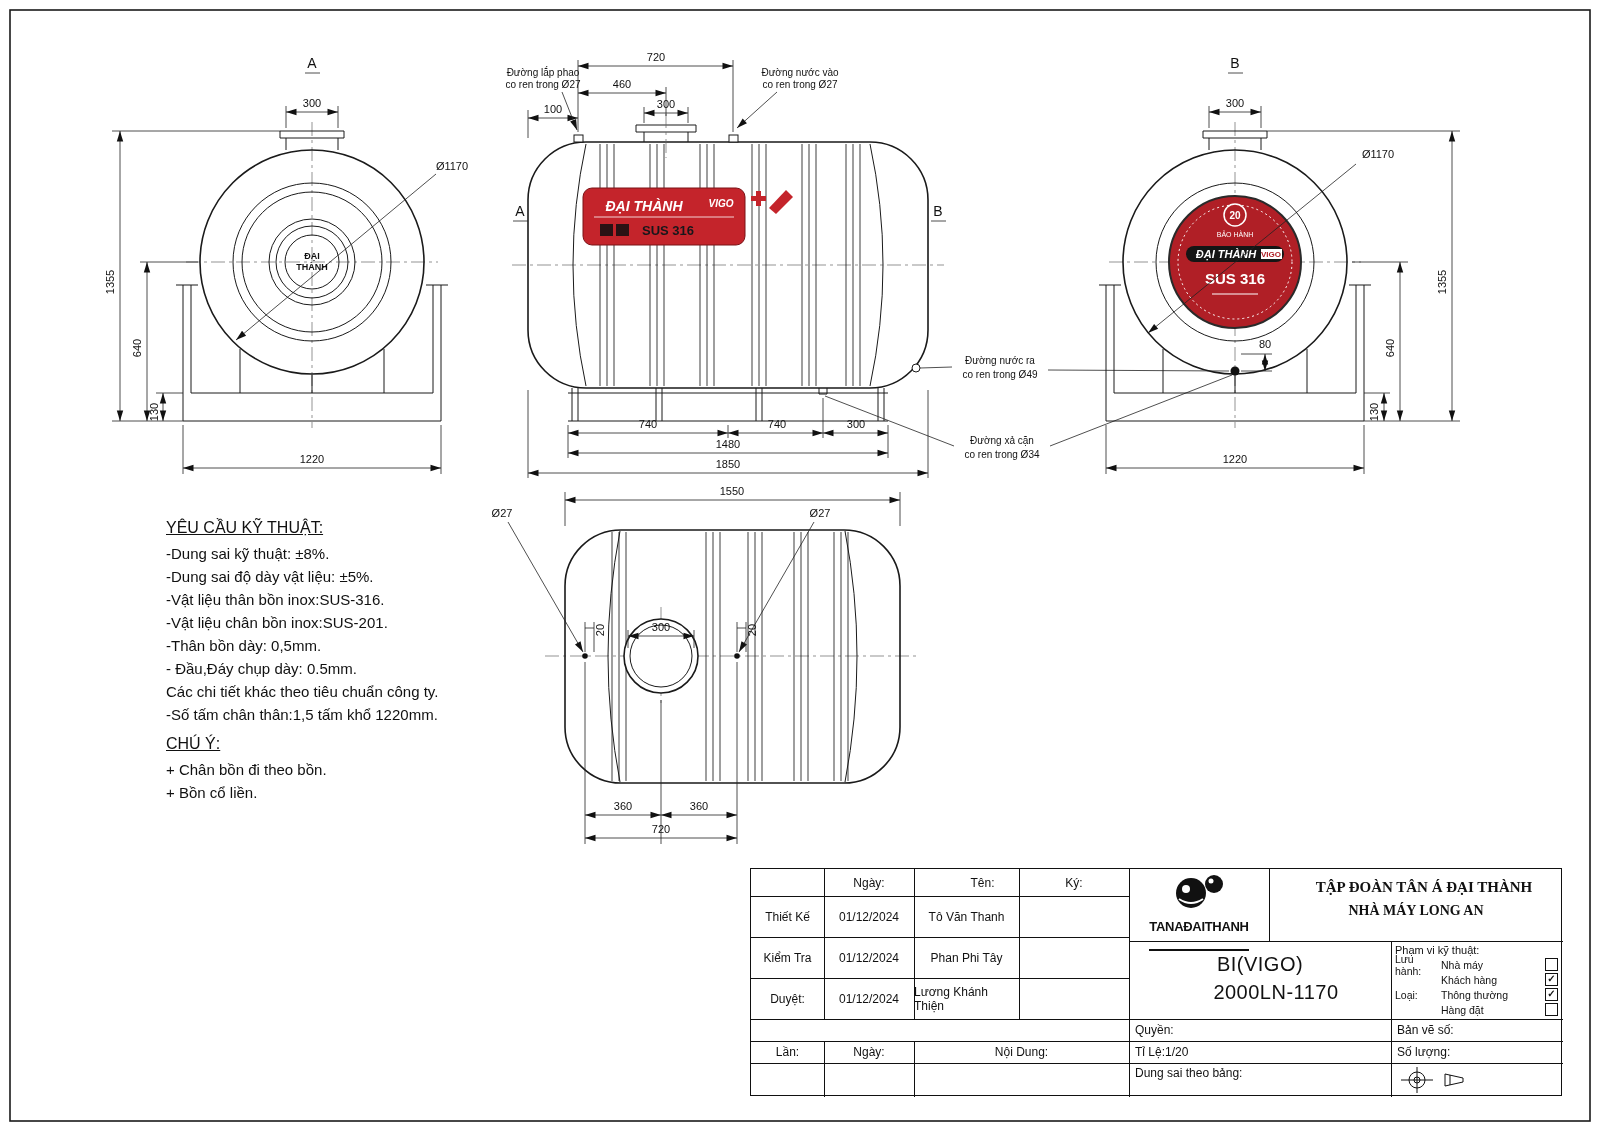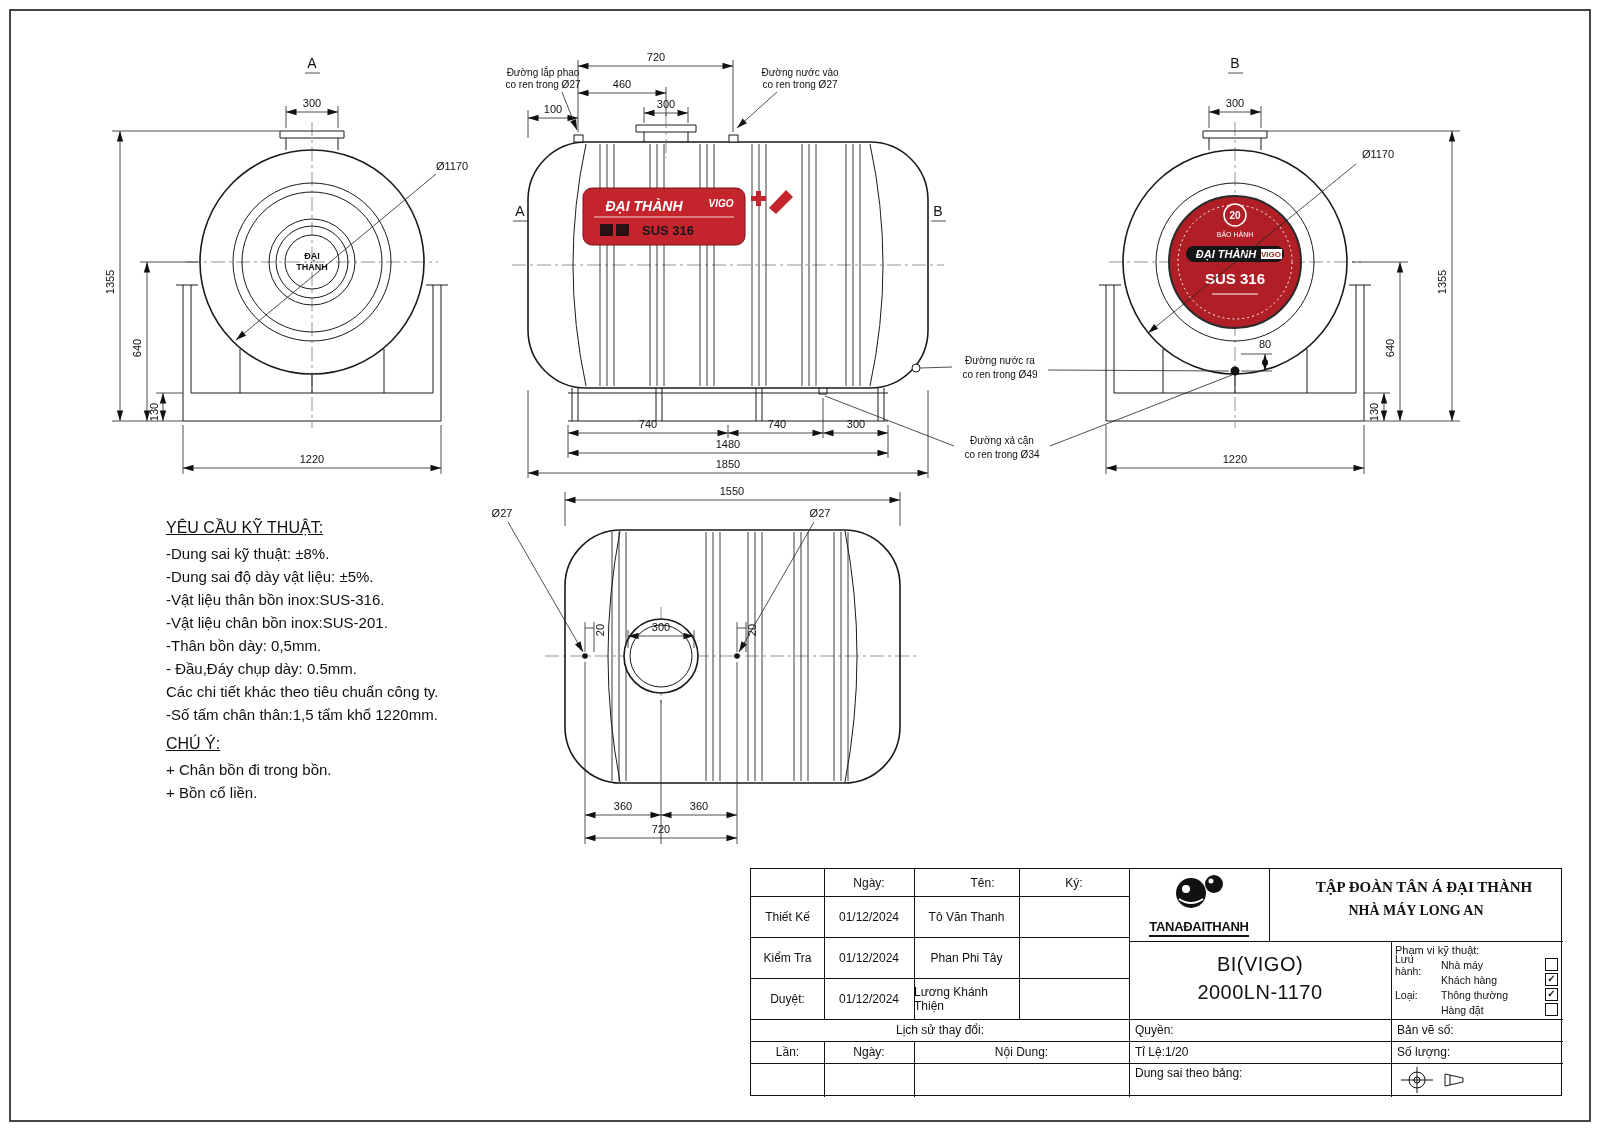--- a/index.html
+++ b/index.html
@@ -42,21 +42,21 @@
   .company1{font-family:"Liberation Serif",serif;font-weight:bold;font-size:15px;margin-left:16px;}
   .company2{font-family:"Liberation Serif",serif;font-weight:bold;font-size:14px;}
   .product{font-size:20px;letter-spacing:.5px;}
   .scope{position:absolute;left:640px;top:72px;width:172px;height:78px;font-size:10.5px;box-sizing:border-box;padding:3px 5px 0 4px;}
   .scope-title{font-size:11px;margin-bottom:1px;}
   .scope-row{display:flex;align-items:center;height:15px;}
   .scope-prefix{width:46px;flex:none;}
   .scope-label{flex:1;}
   .cbox{flex:none;width:11px;height:11px;border:1px solid #111;font-size:10px;line-height:10px;text-align:center;font-weight:bold;}
   .logo-cell{position:absolute;left:378px;top:0;width:140px;height:72px;text-align:center;}
-  .logo-text{font-size:13px;font-weight:bold;letter-spacing:-.3px;border-bottom:2px solid #111;display:inline-block;padding-bottom:1px;}
+  .logo-text{font-size:13px;font-weight:bold;letter-spacing:-.3px;border-bottom:2px solid #111;display:inline-block;padding-bottom:15px;}
 </style>
 </head>
 <body>
 
 <div class="page">
 
 <svg class="draw" width="1600" height="1131" viewBox="0 0 1600 1131">
   <defs>
     <marker id="ar" markerWidth="12" markerHeight="8" refX="11" refY="4" orient="auto-start-reverse" markerUnits="userSpaceOnUse">
       <path d="M0.5,0.8 L11,4 L0.5,7.2 Z" fill="#111"></path>
@@ -304,21 +304,21 @@
   <div class="tech-title">YÊU CẦU KỸ THUẬT:</div>
   <div>-Dung sai kỹ thuật: ±8%.</div>
   <div>-Dung sai độ dày vật liệu: ±5%.</div>
   <div>-Vật liệu thân bồn inox:SUS-316.</div>
   <div>-Vật liệu chân bồn inox:SUS-201.</div>
   <div>-Thân bồn dày: 0,5mm.</div>
   <div>- Đầu,Đáy chụp dày: 0.5mm.</div>
   <div>Các chi tiết khác theo tiêu chuẩn công ty.</div>
   <div>-Số tấm chân thân:1,5 tấm khổ 1220mm.</div>
   <div class="tech-note-title">CHÚ Ý:</div>
-  <div>+ Chân bồn đi trong bồn.</div>
+  <div>+ Chân bồn đi theo bồn.</div>
   <div>+ Bồn cổ liền.</div>
 </div>
 
 <div class="tb">
 
   <div class="vl" style="left:73px;top:0;height:150px;"></div>
   <div class="vl" style="left:73px;top:172px;height:56px;"></div>
   <div class="vl" style="left:163px;top:0;height:150px;"></div>
   <div class="vl" style="left:163px;top:172px;height:56px;"></div>
   <div class="vl" style="left:268px;top:0;height:150px;"></div>
@@ -342,21 +342,20 @@
   <div class="cell" style="left:163px;top:27px;width:105px;height:41px;">Tô Văn Thanh</div>
 
   <div class="cell" style="left:0;top:68px;width:73px;height:41px;">Kiểm Tra</div>
   <div class="cell" style="left:73px;top:68px;width:90px;height:41px;">01/12/2024</div>
   <div class="cell" style="left:163px;top:68px;width:105px;height:41px;">Phan Phi Tây</div>
 
   <div class="cell" style="left:0;top:109px;width:73px;height:41px;">Duyệt:</div>
   <div class="cell" style="left:73px;top:109px;width:90px;height:41px;">01/12/2024</div>
   <div class="cell" style="left:163px;top:109px;width:105px;height:41px;">Lương Khánh Thiện</div>
 
-  <div class="cell" style="left:0;top:150px;width:378px;height:22px;">Lịch sử thay đổi:</div>
   <div class="cell" style="left:0;top:172px;width:73px;height:22px;">Lần:</div>
   <div class="cell" style="left:73px;top:172px;width:90px;height:22px;">Ngày:</div>
   <div class="cell" style="left:163px;top:172px;width:215px;height:22px;">Nội Dung:</div>
 
   <div class="logo-cell">
     <svg width="140" height="44" viewBox="0 0 140 44">
       <circle cx="62" cy="24" r="15" fill="#111"></circle>
       <circle cx="85" cy="15" r="9" fill="#111"></circle>
       <circle cx="57" cy="20" r="4" fill="#fff"></circle>
       <circle cx="82" cy="12" r="2.5" fill="#fff"></circle>
@@ -368,21 +367,21 @@
   <div class="cell" style="left:518px;top:4px;width:294px;height:28px;">
         <span class="company1">TẬP ĐOÀN TÂN Á ĐẠI THÀNH</span>
       </div>
   <div class="cell" style="left:518px;top:30px;width:294px;height:24px;">
         <span class="company2">NHÀ MÁY LONG AN</span>
       </div>
 
   <div class="cell" style="left:378px;top:82px;width:262px;height:26px;">
         <span class="product">BI(VIGO)</span>
       </div>
-  <div class="cell" style="left:378px;top:110px;width:262px;height:26px;text-align:center;">
+  <div class="cell" style="left:394px;top:110px;width:262px;height:26px;text-align:center;">
         <span class="product">2000LN-1170</span>
       </div>
 
   <div class="scope">
     <div class="scope-title">Phạm vi kỹ thuật:</div>
     <div class="scope-row">
       <span class="scope-prefix">Lưu hành:</span>
       <span class="scope-label">Nhà máy</span>
       <span class="cbox"></span>
     </div>

